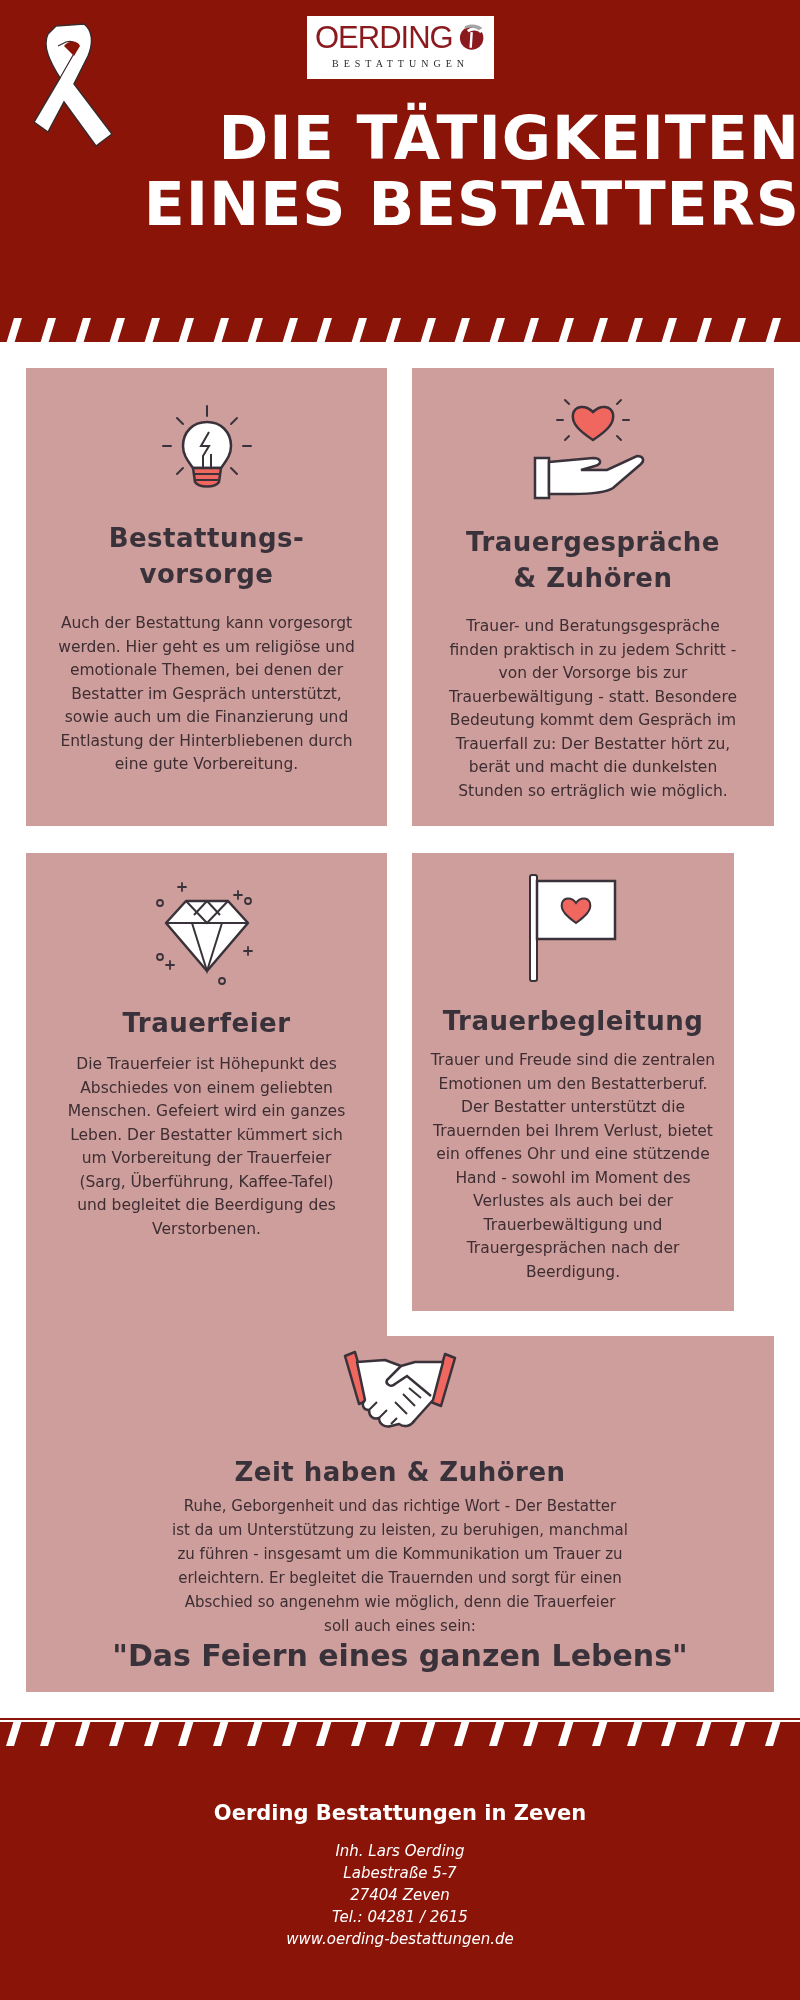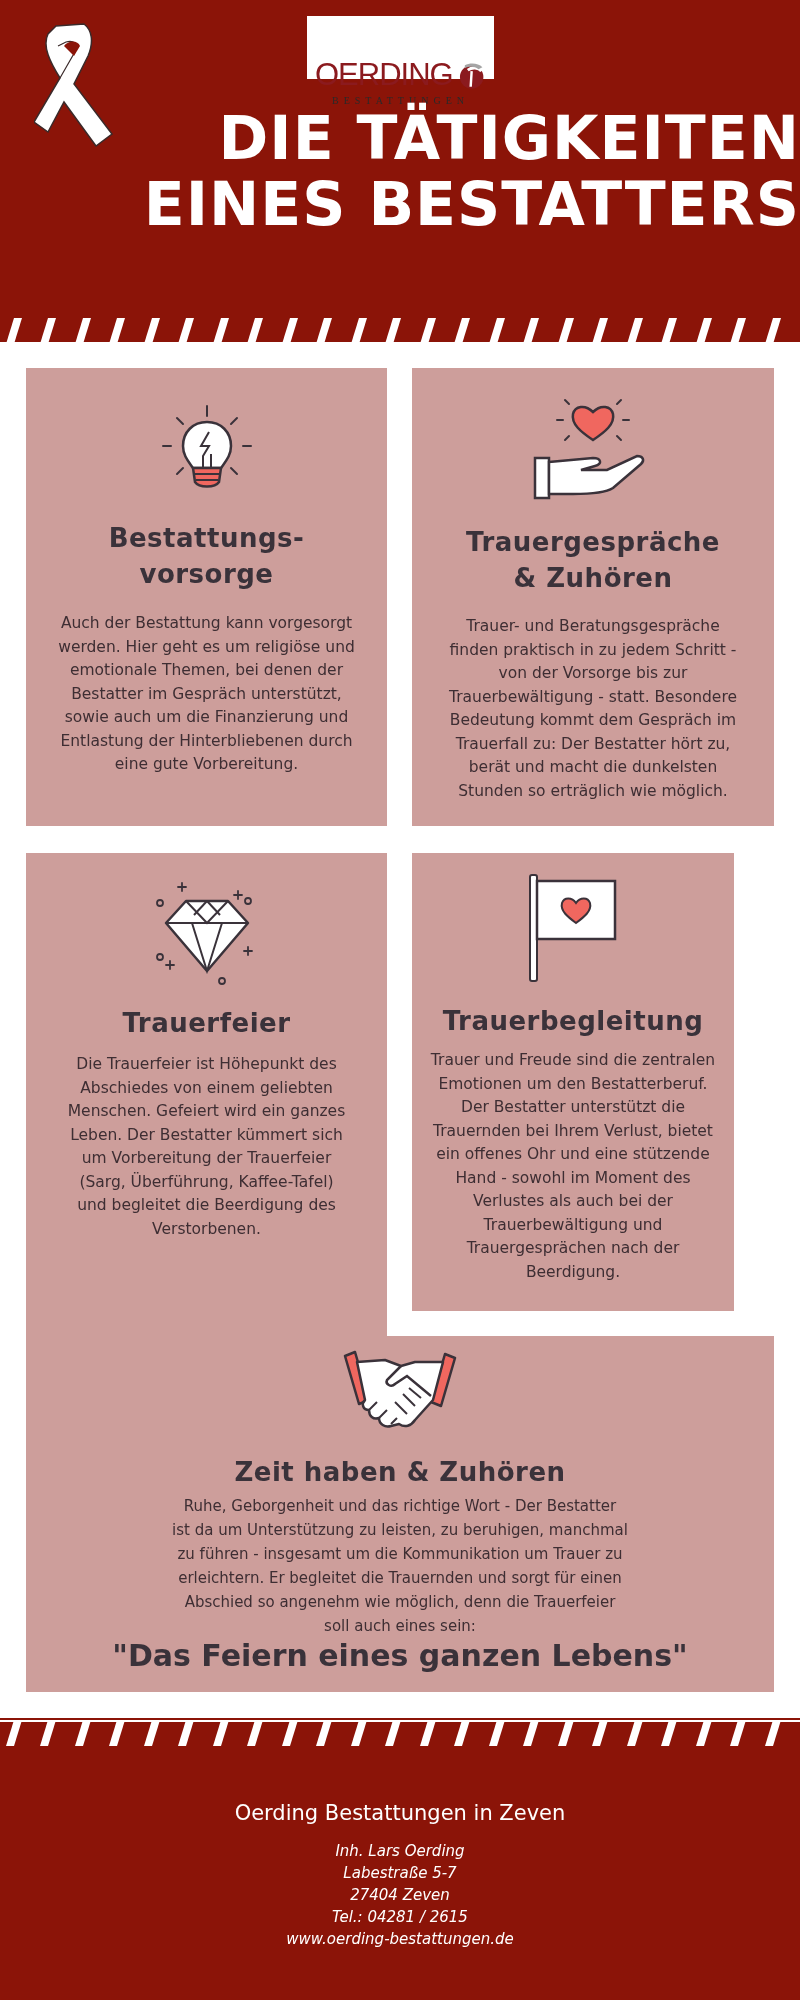--- a/index.html
+++ b/index.html
@@ -24,21 +24,21 @@
   .stripes.bottom { top: 1720px; }
 
   .logo {
     position: absolute; left: 307px; top: 16px; width: 187px; height: 63px;
     background: #ffffff; box-sizing: border-box; padding: 6px 8px 4px 8px;
     text-align: center;
   }
   .logo-top {
     font-family: "Liberation Sans", sans-serif; color: #8b1a1e;
     font-size: 31px; line-height: 32px; letter-spacing: -1px;
-    display: flex; align-items: flex-end; justify-content: center; gap: 4px; margin-top: 37px;
+    display: flex; align-items: flex-start; justify-content: center; gap: 4px;
   }
   .logo-bottom {
     font-family: Liberation Serif, serif; color: #2a2a2a;
     font-size: 10px; letter-spacing: 5px; line-height: 16px; margin-top: 2px;
   }
   .ribbon { position: absolute; left: 34px; top: 22px; }
 
   .title {
     position: absolute; left: 0; top: 105px; width: 800px;
     text-align: right; color: #ffffff;
@@ -69,21 +69,21 @@
   #card5 { left: 26px; top: 1336px; width: 748px; height: 356px; }
 
   .quote {
     position: absolute; left: 0; width: 100%; margin: 0;
     font-family: "DejaVu Sans", sans-serif; font-weight: bold;
     color: #3a323a; font-size: 30px; line-height: 36px;
   }
 
   .footer-title {
     position: absolute; left: 0; top: 1799px; width: 800px; text-align: center;
-    color: #ffffff; font-family: "DejaVu Sans", sans-serif; font-weight: normal;
+    color: #ffffff; font-family: "DejaVu Sans", sans-serif; font-weight: bold;
     font-size: 21px; line-height: 28px;
   }
   .footer-lines {
     position: absolute; left: 0; top: 1840px; width: 800px; text-align: center;
     color: #ffffff; font-family: "DejaVu Sans", sans-serif; font-style: italic;
     font-size: 15px; line-height: 22px;
   }
   .footer-lines div { height: 22px; }
 </style>
 </head>

